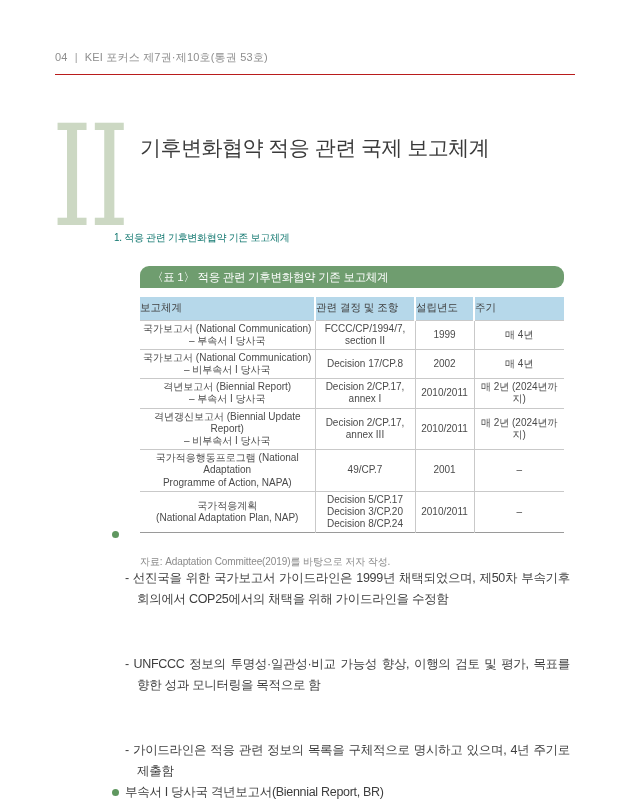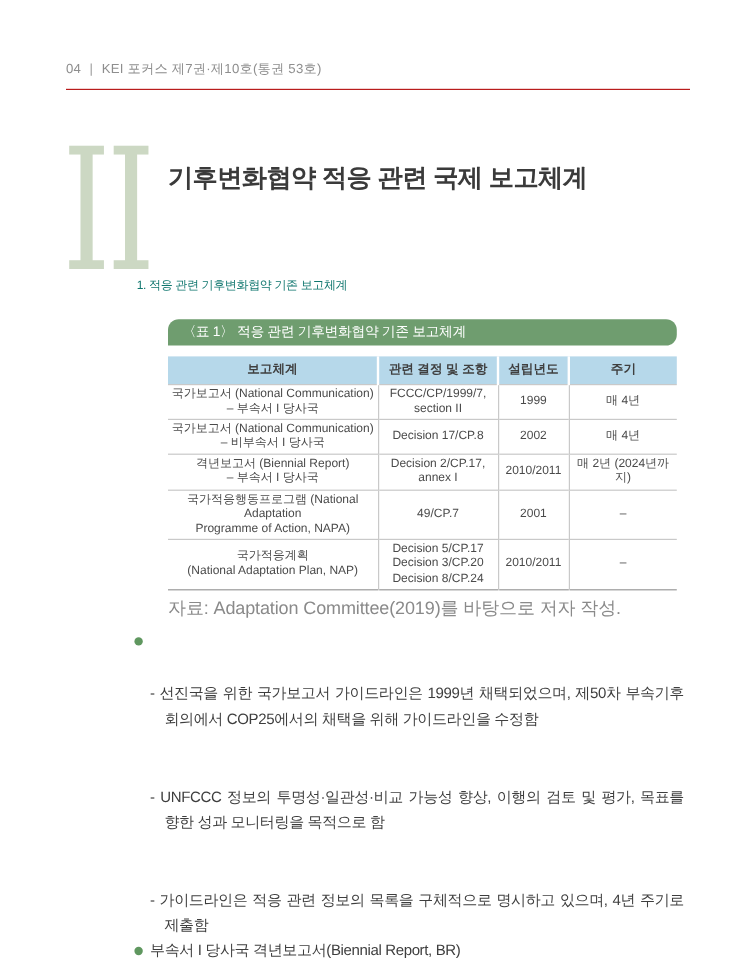--- a/index.html
+++ b/index.html
@@ -26,21 +26,21 @@
     height: 105px; line-height: 105px;
     font-family: "DejaVu Serif", "Liberation Serif", serif;
     font-size: 141px; font-weight: 400;
     color: #ccd8c3;
     letter-spacing: -4px;
     transform: scaleX(0.72); transform-origin: left center;
     white-space: nowrap;
   }
   .chapter-title {
     position: absolute; left: 140px; top: 134px; width: 470px;
-    font-size: 21px; font-weight: bold; color: #3a3a3a;
+    font-size: 21px; font-weight: normal; color: #3a3a3a;
     letter-spacing: -0.5px;
   }
 
   
   .section-heading {
     position: absolute; left: 114px; top: 231px; width: 460px;
     font-size: 10px; font-weight: normal; color: #0f766e;
     letter-spacing: -0.3px;
   }
 
@@ -55,37 +55,37 @@
     letter-spacing: -0.3px;
   }
   table.report-table {
     margin-top: 9px;
     width: 424px;
     border-collapse: collapse; table-layout: fixed;
     font-size: 10px; color: #4a4a4a;
     border-bottom: 1px solid #9a9a9a;
   }
   table.report-table th {
-    background: #b6d8ea; font-weight: bold; color: #3f3f3f;
-    height: 23px; text-align: center; vertical-align: middle;
+    background: #b6d8ea; font-weight: normal; color: #3f3f3f;
+    height: 23px; text-align: left; vertical-align: middle;
     font-size: 10.5px;
   }
   table.report-table th + th { border-left: 2px solid #ffffff; }
   table.report-table td {
     border-top: 1px solid #c9c9c9;
     text-align: center; vertical-align: middle;
     padding: 2px 3px; line-height: 1.22;
   }
   table.report-table td + td { border-left: 1px solid #c9c9c9; }
   .col-system { width: 175px; }
   .col-decision { width: 100px; }
   .col-year { width: 59px; }
   .col-cycle { width: 90px; }
   .table-source {
-    margin-top: 6px; font-size: 15px; color: #8a8a8a; letter-spacing: -0.1px;
+    margin-top: 22px; font-size: 10px; color: #8a8a8a; letter-spacing: -0.1px;
   }
 
   
   .bullets {
     position: absolute; left: 112px; top: 524px; width: 458px;
     font-size: 12.5px; color: #3e3e3e; line-height: 21px;
     letter-spacing: -0.3px;
   }
   .bullet-item { position: relative; padding-left: 13px; }
   .bullet-dot {
@@ -129,21 +129,21 @@
         <th>주기</th>
       </tr>
     </thead>
     <tbody>
       <tr>
         <td>
           <div>국가보고서 (National Communication)</div>
           <div>– 부속서 I 당사국</div>
         </td>
         <td>
-          <div>FCCC/CP/1999/7,</div>
+          <div>FCCC/CP/1994/7,</div>
           <div>section II</div>
         </td>
         <td>1999</td>
         <td>매 4년</td>
       </tr>
       <tr>
         <td>
           <div>국가보고서 (National Communication)</div>
           <div>– 비부속서 I 당사국</div>
         </td>
@@ -152,20 +152,32 @@
         <td>매 4년</td>
       </tr>
       <tr>
         <td>
           <div>격년보고서 (Biennial Report)</div>
           <div>– 부속서 I 당사국</div>
         </td>
         <td>
           <div>Decision 2/CP.17,</div>
           <div>annex I</div>
+        </td>
+        <td>2010/2011</td>
+        <td>매 2년 (2024년까지)</td>
+      </tr>
+      <tr>
+        <td>
+          <div>격년갱신보고서 (Biennial Update Report)</div>
+          <div>– 비부속서 I 당사국</div>
+        </td>
+        <td>
+          <div>Decision 2/CP.17,</div>
+          <div>annex III</div>
         </td>
         <td>2010/2011</td>
         <td>매 2년 (2024년까지)</td>
       </tr>
       <tr>
         <td>
           <div>국가적응행동프로그램 (National Adaptation</div>
           <div>Programme of Action, NAPA)</div>
         </td>
         <td>49/CP.7</td>

